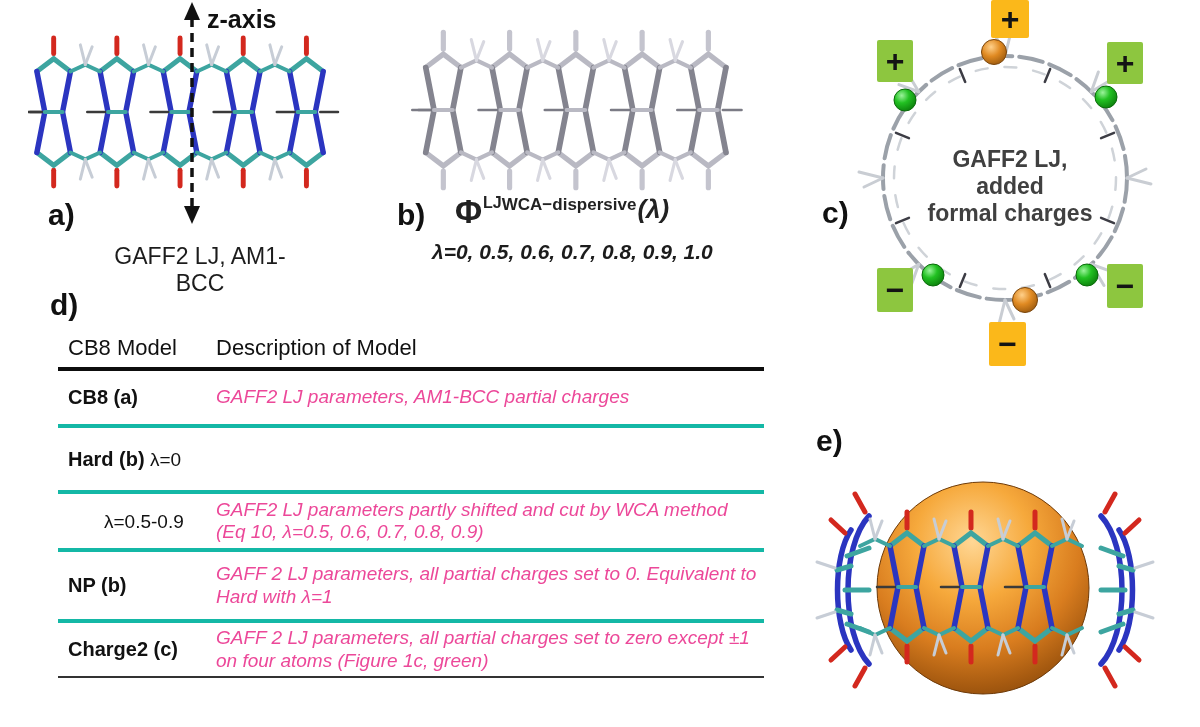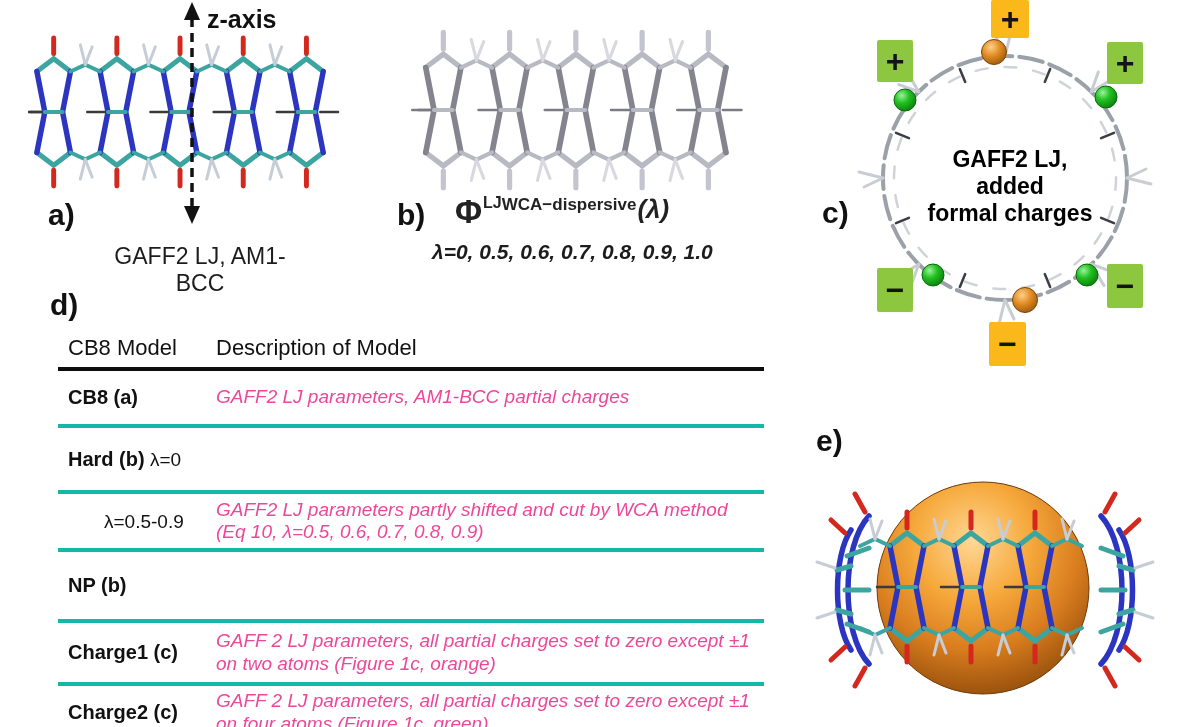--- a/index.html
+++ b/index.html
@@ -37,21 +37,21 @@
   .sup{font-size:16px;}
   .sub{font-size:17px;margin-top:1px;}
   .arg{font-size:26px;line-height:1.1;font-style:italic;}
   .lamlist{font-size:21px;font-weight:700;color:#1c1c1c;font-style:italic;}
 
   
   .badge{position:absolute;display:flex;align-items:center;justify-content:center;
          font-weight:700;font-size:32px;color:#141414;border-radius:2px;z-index:5;}
   .badge.green{background:#8dc63f;}
   .badge.amber{background:#fbb81a;}
-  .ctext{font-size:23px;font-weight:600;color:#000000;text-align:center;line-height:1.18;}
+  .ctext{font-size:23px;font-weight:600;color:#404040;text-align:center;line-height:1.18;}
 
   
   .tableD{position:absolute;left:58px;top:333px;width:706px;padding-left:0;}
   .thead{display:grid;grid-template-columns:148px 1fr;padding:2px 0 6px 10px;
          border-bottom:4px solid #0d0d0d;}
   .th{font-size:22px;font-weight:400;color:#111;}
   .trow{display:grid;grid-template-columns:148px 1fr;align-items:center;
         border-bottom:4px solid #14b8a6;padding-left:10px;box-sizing:border-box;}
   .trow:last-child{border-bottom:2px solid #333;}
   .r1{height:57px}.r2{height:66px}.r3{height:58px}.r4{height:71px}.r5{height:63px}.r6{height:55px}
@@ -230,26 +230,23 @@
       <div class="model"><span>Hard  (b)</span><span class="plain"> λ=0</span></div>
     </div>
 
     <div class="trow r3 row-indent">
       <div class="model"><span></span><span class="plain">λ=0.5-0.9</span></div>
       <div class="desc">GAFF2 LJ parameters partly shifted and cut by WCA method (Eq 10, λ=0.5, 0.6, 0.7, 0.8, 0.9)</div>
     </div>
 
     <div class="trow r4">
       <div class="model"><span>NP (b)</span><span class="plain"></span></div>
-    </div>
-
-    <div class="trow r5">
-      <div class="model"><span>Charge1 (c)</span><span class="plain"></span></div>
-      <div class="desc">GAFF 2 LJ parameters, all partial charges set to zero except ±1 on two atoms (Figure 1c, orange)</div>
-    </div>
+      <div class="desc">GAFF 2 LJ parameters, all partial charges set to 0. Equivalent to Hard with λ=1</div>
+    </div>
+
 
     <div class="trow r6">
       <div class="model"><span>Charge2 (c)</span><span class="plain"></span></div>
       <div class="desc">GAFF 2 LJ parameters, all partial charges set to zero except ±1 on four atoms (Figure 1c, green)</div>
     </div>
   </div>
 
   <div class="abs panel-label" style="left:816px;top:424px;">e)</div>
   <svg class="abs mol-color" style="left:795px;top:438px;" width="380" height="290" viewBox="0 0 380 290">
     <use href="#ecl"></use>

